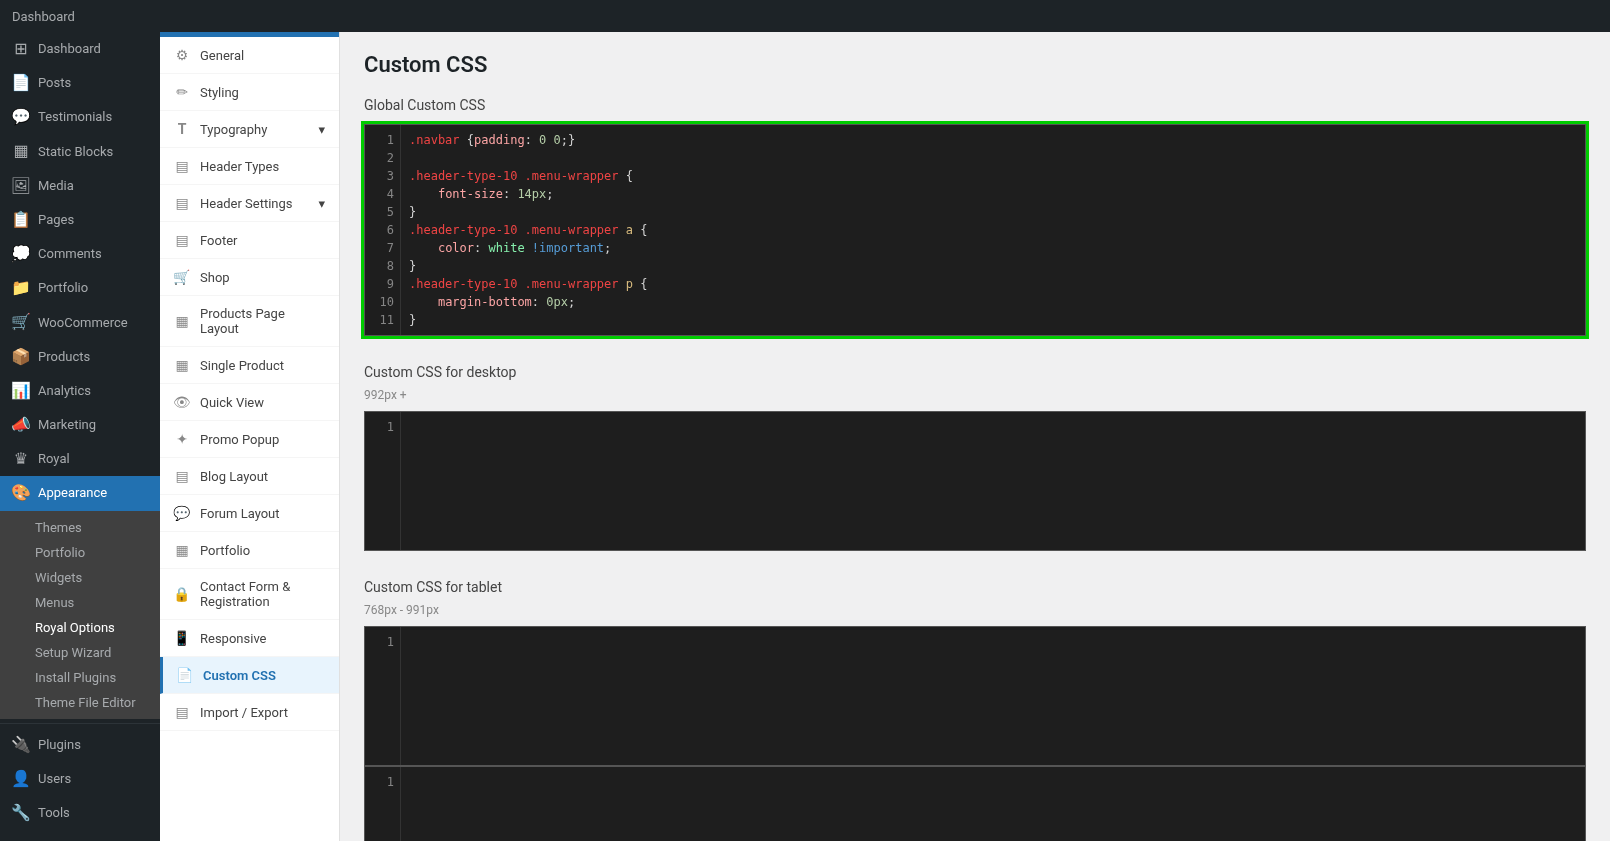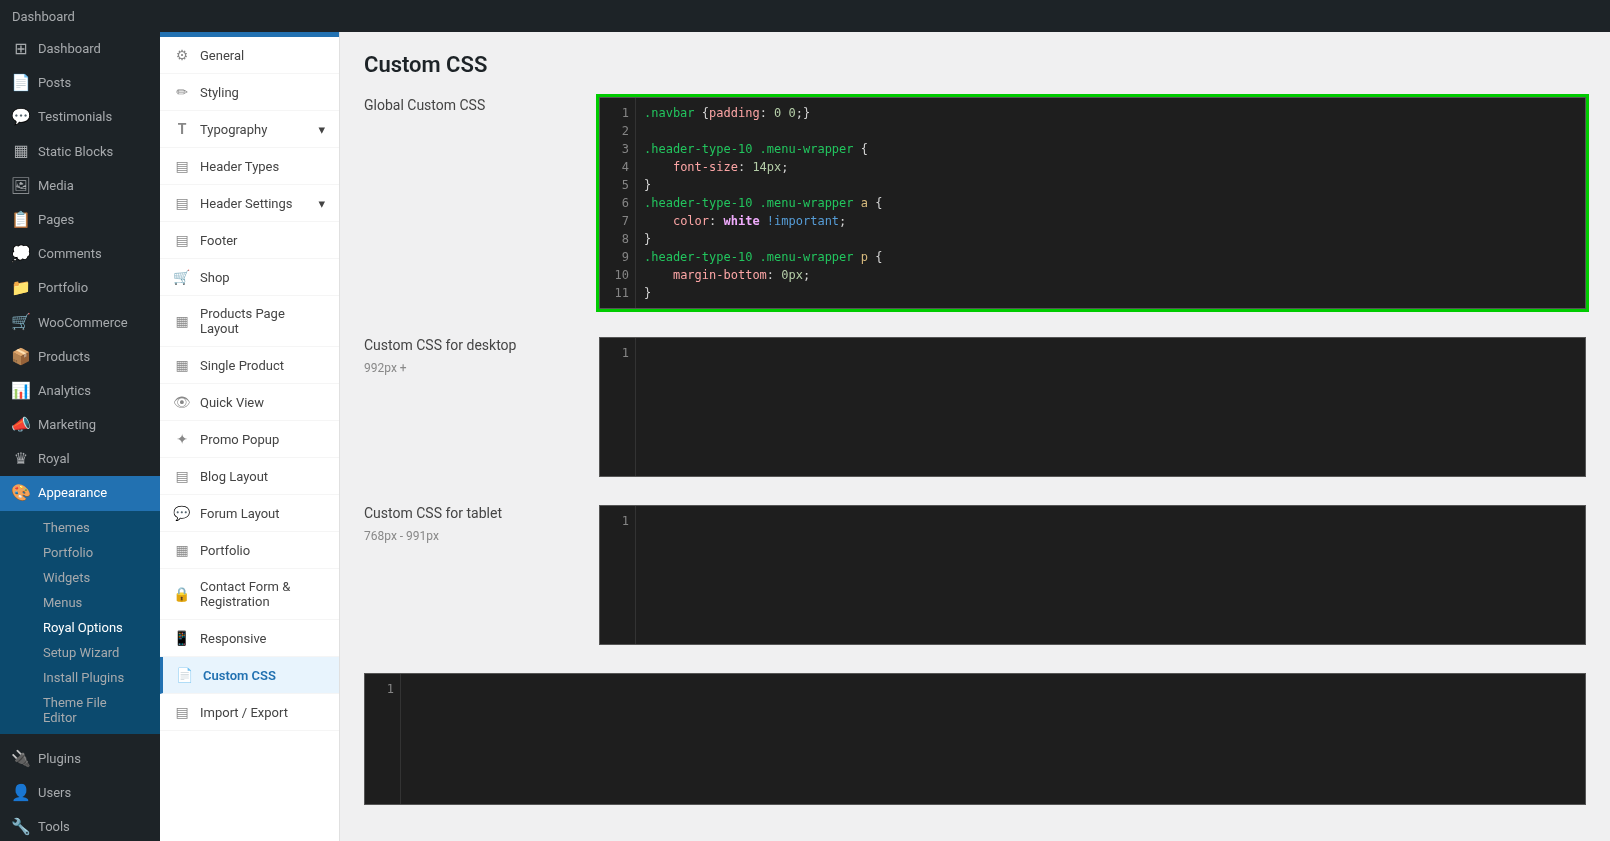--- a/index.html
+++ b/index.html
@@ -9,21 +9,21 @@
     .admin-bar { background: #1d2327; height: 32px; display: flex; align-items: center; padding: 0 12px; flex-shrink: 0; }
 
     
     .main-layout { display: flex; flex: 1; overflow: hidden; }
 
     
     .sidebar { width: 160px; background: #1d2327; color: #a7aaad; flex-shrink: 0; overflow-y: auto; display: flex; flex-direction: column; }
     .sidebar-item { display: flex; align-items: center; padding: 8px 12px; cursor: pointer; font-size: 13px; color: #a7aaad; gap: 8px; line-height: 1.4; }
     .sidebar-item.active { background: #2271b1; color: #fff; }
     .sidebar-icon { width: 18px; height: 18px; flex-shrink: 0; display: flex; align-items: center; justify-content: center; font-size: 16px; }
-    .sidebar-sub-items { background: #0c4a6e; padding: 4px 8px; }
+    .sidebar-sub-items { background: #404040; padding: 4px 0; }
     .sidebar-sub-item { display: block; padding: 5px 12px 5px 35px; color: #a7aaad; cursor: pointer; font-size: 13px; }
     .sidebar-divider { height: 1px; background: #2c3338; margin: 4px 0; }
 
     
     .secondary-nav { width: 180px; background: #fff; border-right: 1px solid #e0e0e0; overflow-y: auto; flex-shrink: 0; }
     .secondary-nav-item { display: flex; align-items: center; padding: 10px 14px; cursor: pointer; font-size: 13px; color: #444; gap: 10px; border-bottom: 1px solid #f5f5f5; }
     .secondary-nav-item.active { background: #e8f4fd; color: #2271b1; font-weight: 600; border-left: 3px solid #2271b1; }
     .secondary-icon { width: 16px; height: 16px; flex-shrink: 0; display: flex; align-items: center; justify-content: center; color: #888; font-size: 14px; }
     .secondary-nav-item.active .secondary-icon { color: #2271b1; }
 
@@ -38,28 +38,28 @@
 
     
     .code-editor-wrap { position: relative; border: 1px solid #555; background: #1e1e1e; min-height: 120px; overflow: hidden; }
     .code-editor-wrap.highlighted { outline: 3px solid #00ff00; }
     .code-line-numbers { position: absolute; left: 0; top: 0; bottom: 0; width: 36px; background: #1e1e1e; color: #858585; font-family: monospace; font-size: 12px; padding: 6px 0; text-align: right; padding-right: 6px; border-right: 1px solid #333; user-select: none; }
     .code-line-number { height: 18px; line-height: 18px; }
     .code-content { margin-left: 36px; padding: 6px 8px; font-family: monospace; font-size: 12px; color: #d4d4d4; line-height: 18px; white-space: pre; overflow-x: auto; }
     .code-empty { margin-left: 36px; padding: 6px 8px; font-family: monospace; font-size: 12px; color: #d4d4d4; min-height: 130px; }
 
     
-    .c-selector { color: #22c55e; }
+    .c-selector { color: #ef4444; }
     .c-property { color: #fca5a5; }
-    .c-value { color: #f0abfc; font-weight: bold; }
+    .c-value { color: #86efac; }
     .c-value-num { color: #b5cea8; }
     .c-brace { color: #d4d4d4; }
     .c-important { color: #569cd6; }
 
-    .two-col { display: flex; gap: 15px; }
+    .two-col { display: flex; gap: 3px; flex-direction: column; }
     .col-label { width: 220px; flex-shrink: 0; }
     .col-editor { flex: 1; }
   </style>
 </head>
 <body>
 
 <div class="admin-bar">
   <span style="color:#a7aaad; font-size:13px;">Dashboard</span>
 </div>
 
@@ -277,21 +277,21 @@
       <div class="col-editor">
         <div class="code-editor-wrap" style="min-height:140px;">
           <div class="code-line-numbers">
             <div class="code-line-number">1</div>
           </div>
           <div class="code-empty"> </div>
         </div>
       </div>
     </div>
 
-    <div class="two-col" style="margin-bottom:28px;">
+    <div class="two-col" style="">
       <div class="col-label">
         <div class="section-label">Custom CSS for tablet</div>
         <div class="section-sublabel">768px - 991px</div>
       </div>
       <div class="col-editor">
         <div class="code-editor-wrap" style="min-height:140px;">
           <div class="code-line-numbers">
             <div class="code-line-number">1</div>
           </div>
           <div class="code-empty"> </div>

